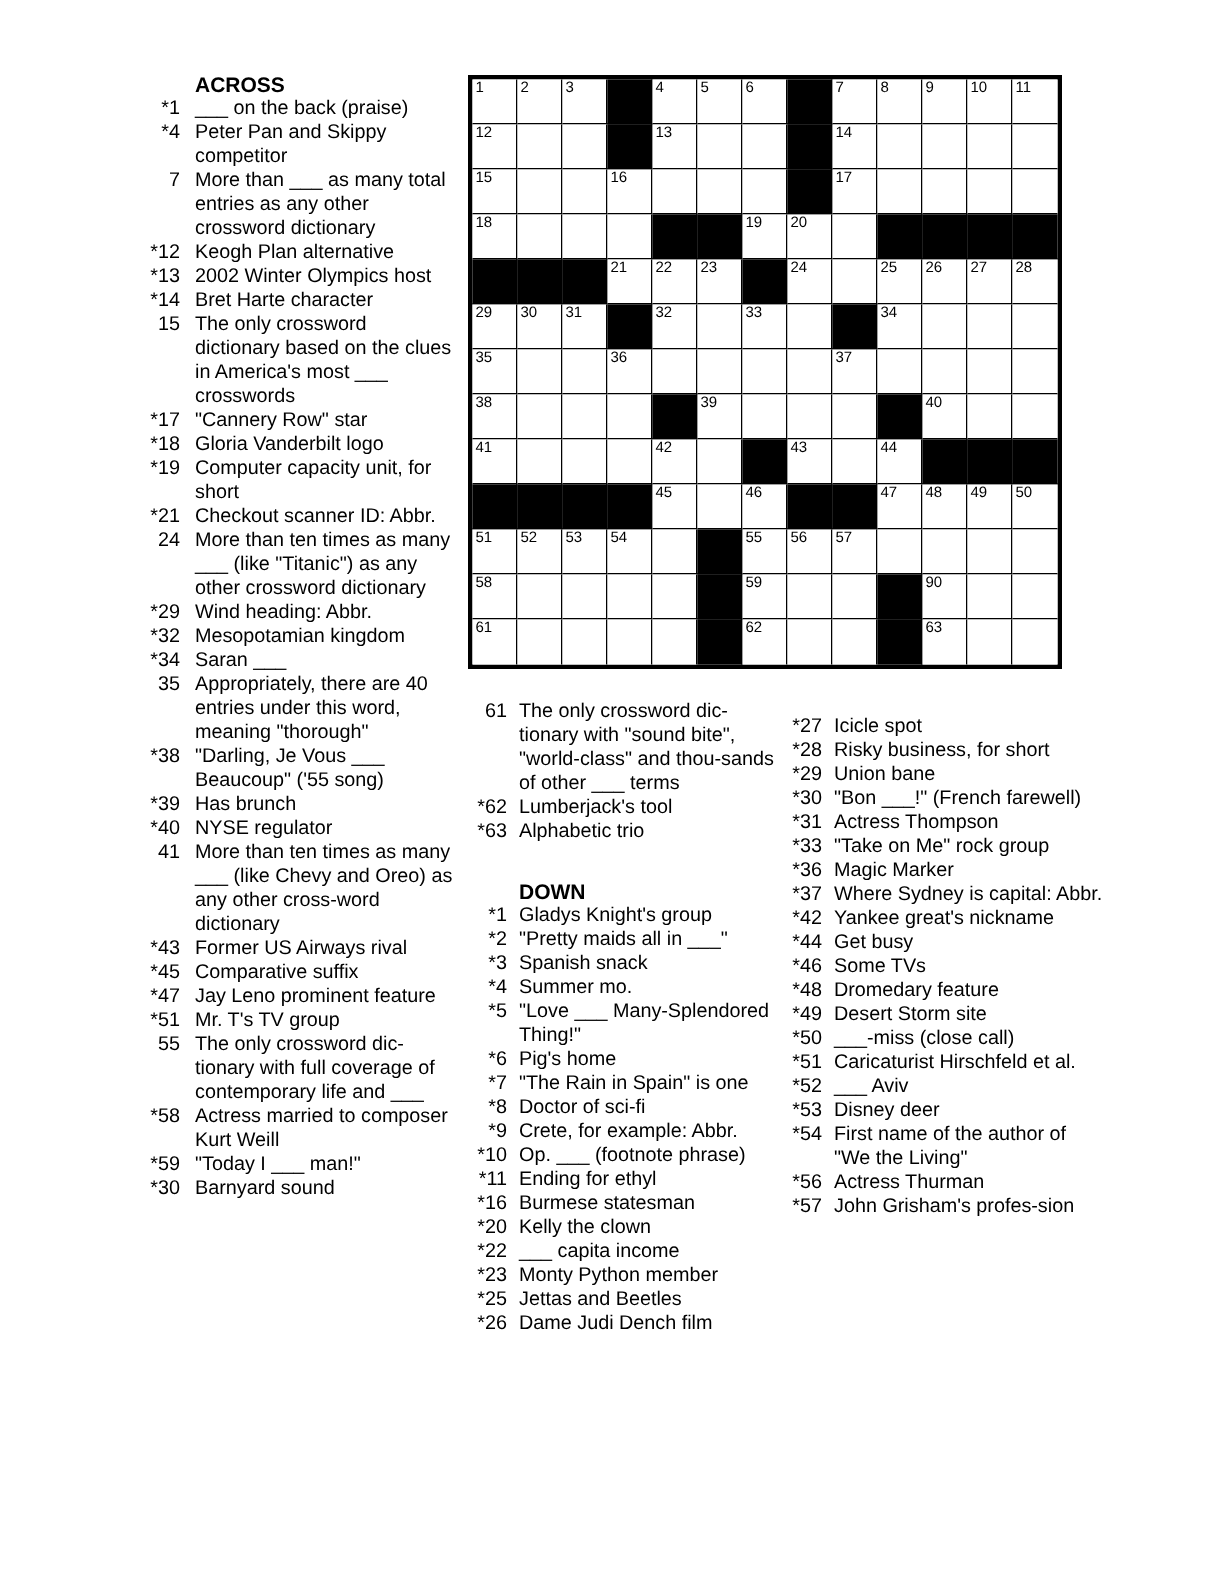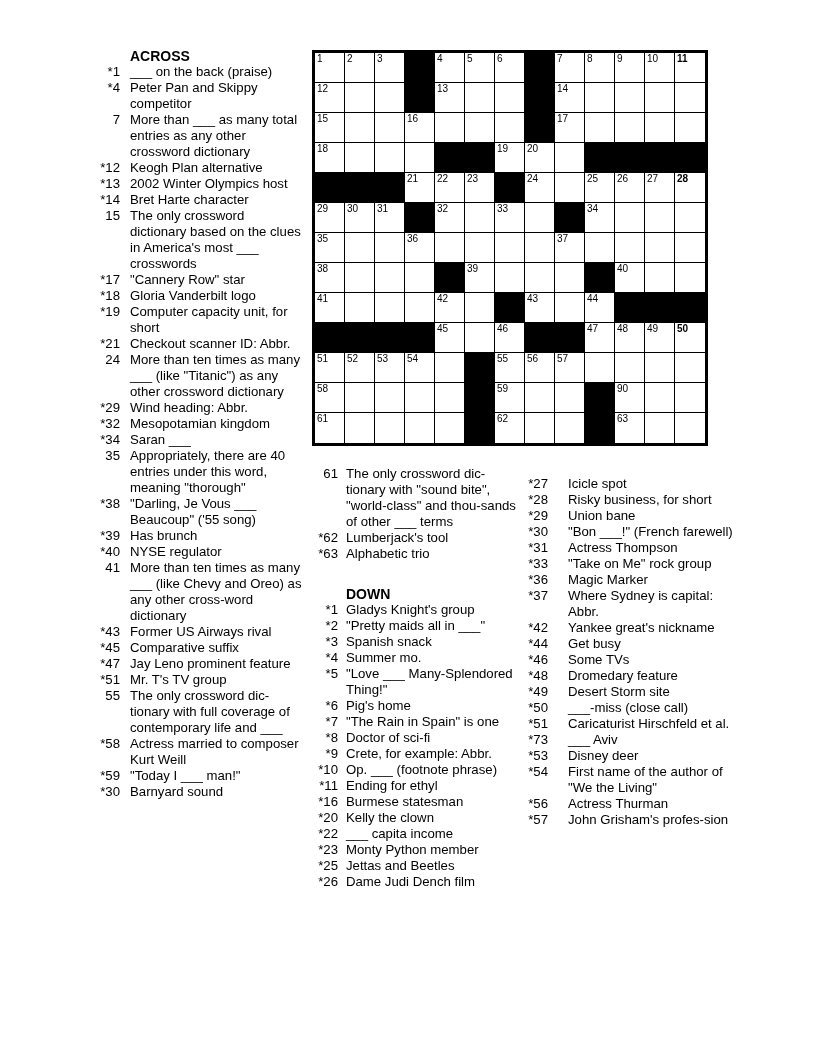--- a/index.html
+++ b/index.html
@@ -41,35 +41,35 @@
     box-sizing: content-box;
   }
   .cell {
     position: relative;
     box-sizing: border-box;
     border-right: 1px solid #000;
     border-bottom: 1px solid #000;
     background: #fff;
   }
   .cell.black { background: #000; }
-  .cell.last-col { border-right: none; font-weight: bold; }
+  .cell.last-col { border-right: none; }
   .cell.last-row { border-bottom: none; }
   .num {
     position: absolute; top: 0px; left: 2px;
     font-size: 10px; line-height: 11px;
   }
 
   
   .col-a { position: absolute; left: 306px; top: 466px; width: 212px; }
   .col-a .cnum { width: 32px; }
   .col-a .ctext { margin-left: 8px; }
   .col-a .clue-header { margin: 24px 0 0 40px; }
   .col-b { position: absolute; left: 512px; top: 476px; width: 226px; }
   .col-b .cnum { width: 36px; }
-  .col-b .ctext { margin-left: 20px; }
+  .col-b .ctext { margin-left: 8px; }
 </style>
 </head>
 <body>
 
 <div class="page">
 
   <div class="col-left clues">
     <div class="clue-header">ACROSS</div>
     <div id="across-left">
         <div class="clue">
@@ -629,21 +629,21 @@
         </div>
         <div class="clue">
           <span class="cnum">*50</span>
           <span class="ctext">___-miss (close call)</span>
         </div>
         <div class="clue">
           <span class="cnum">*51</span>
           <span class="ctext">Caricaturist Hirschfeld et al.</span>
         </div>
         <div class="clue">
-          <span class="cnum">*73</span>
+          <span class="cnum">*52</span>
           <span class="ctext">___ Aviv</span>
         </div>
         <div class="clue">
           <span class="cnum">*53</span>
           <span class="ctext">Disney deer</span>
         </div>
         <div class="clue">
           <span class="cnum">*54</span>
           <span class="ctext">First name of the author of "We the Living"</span>
         </div>

